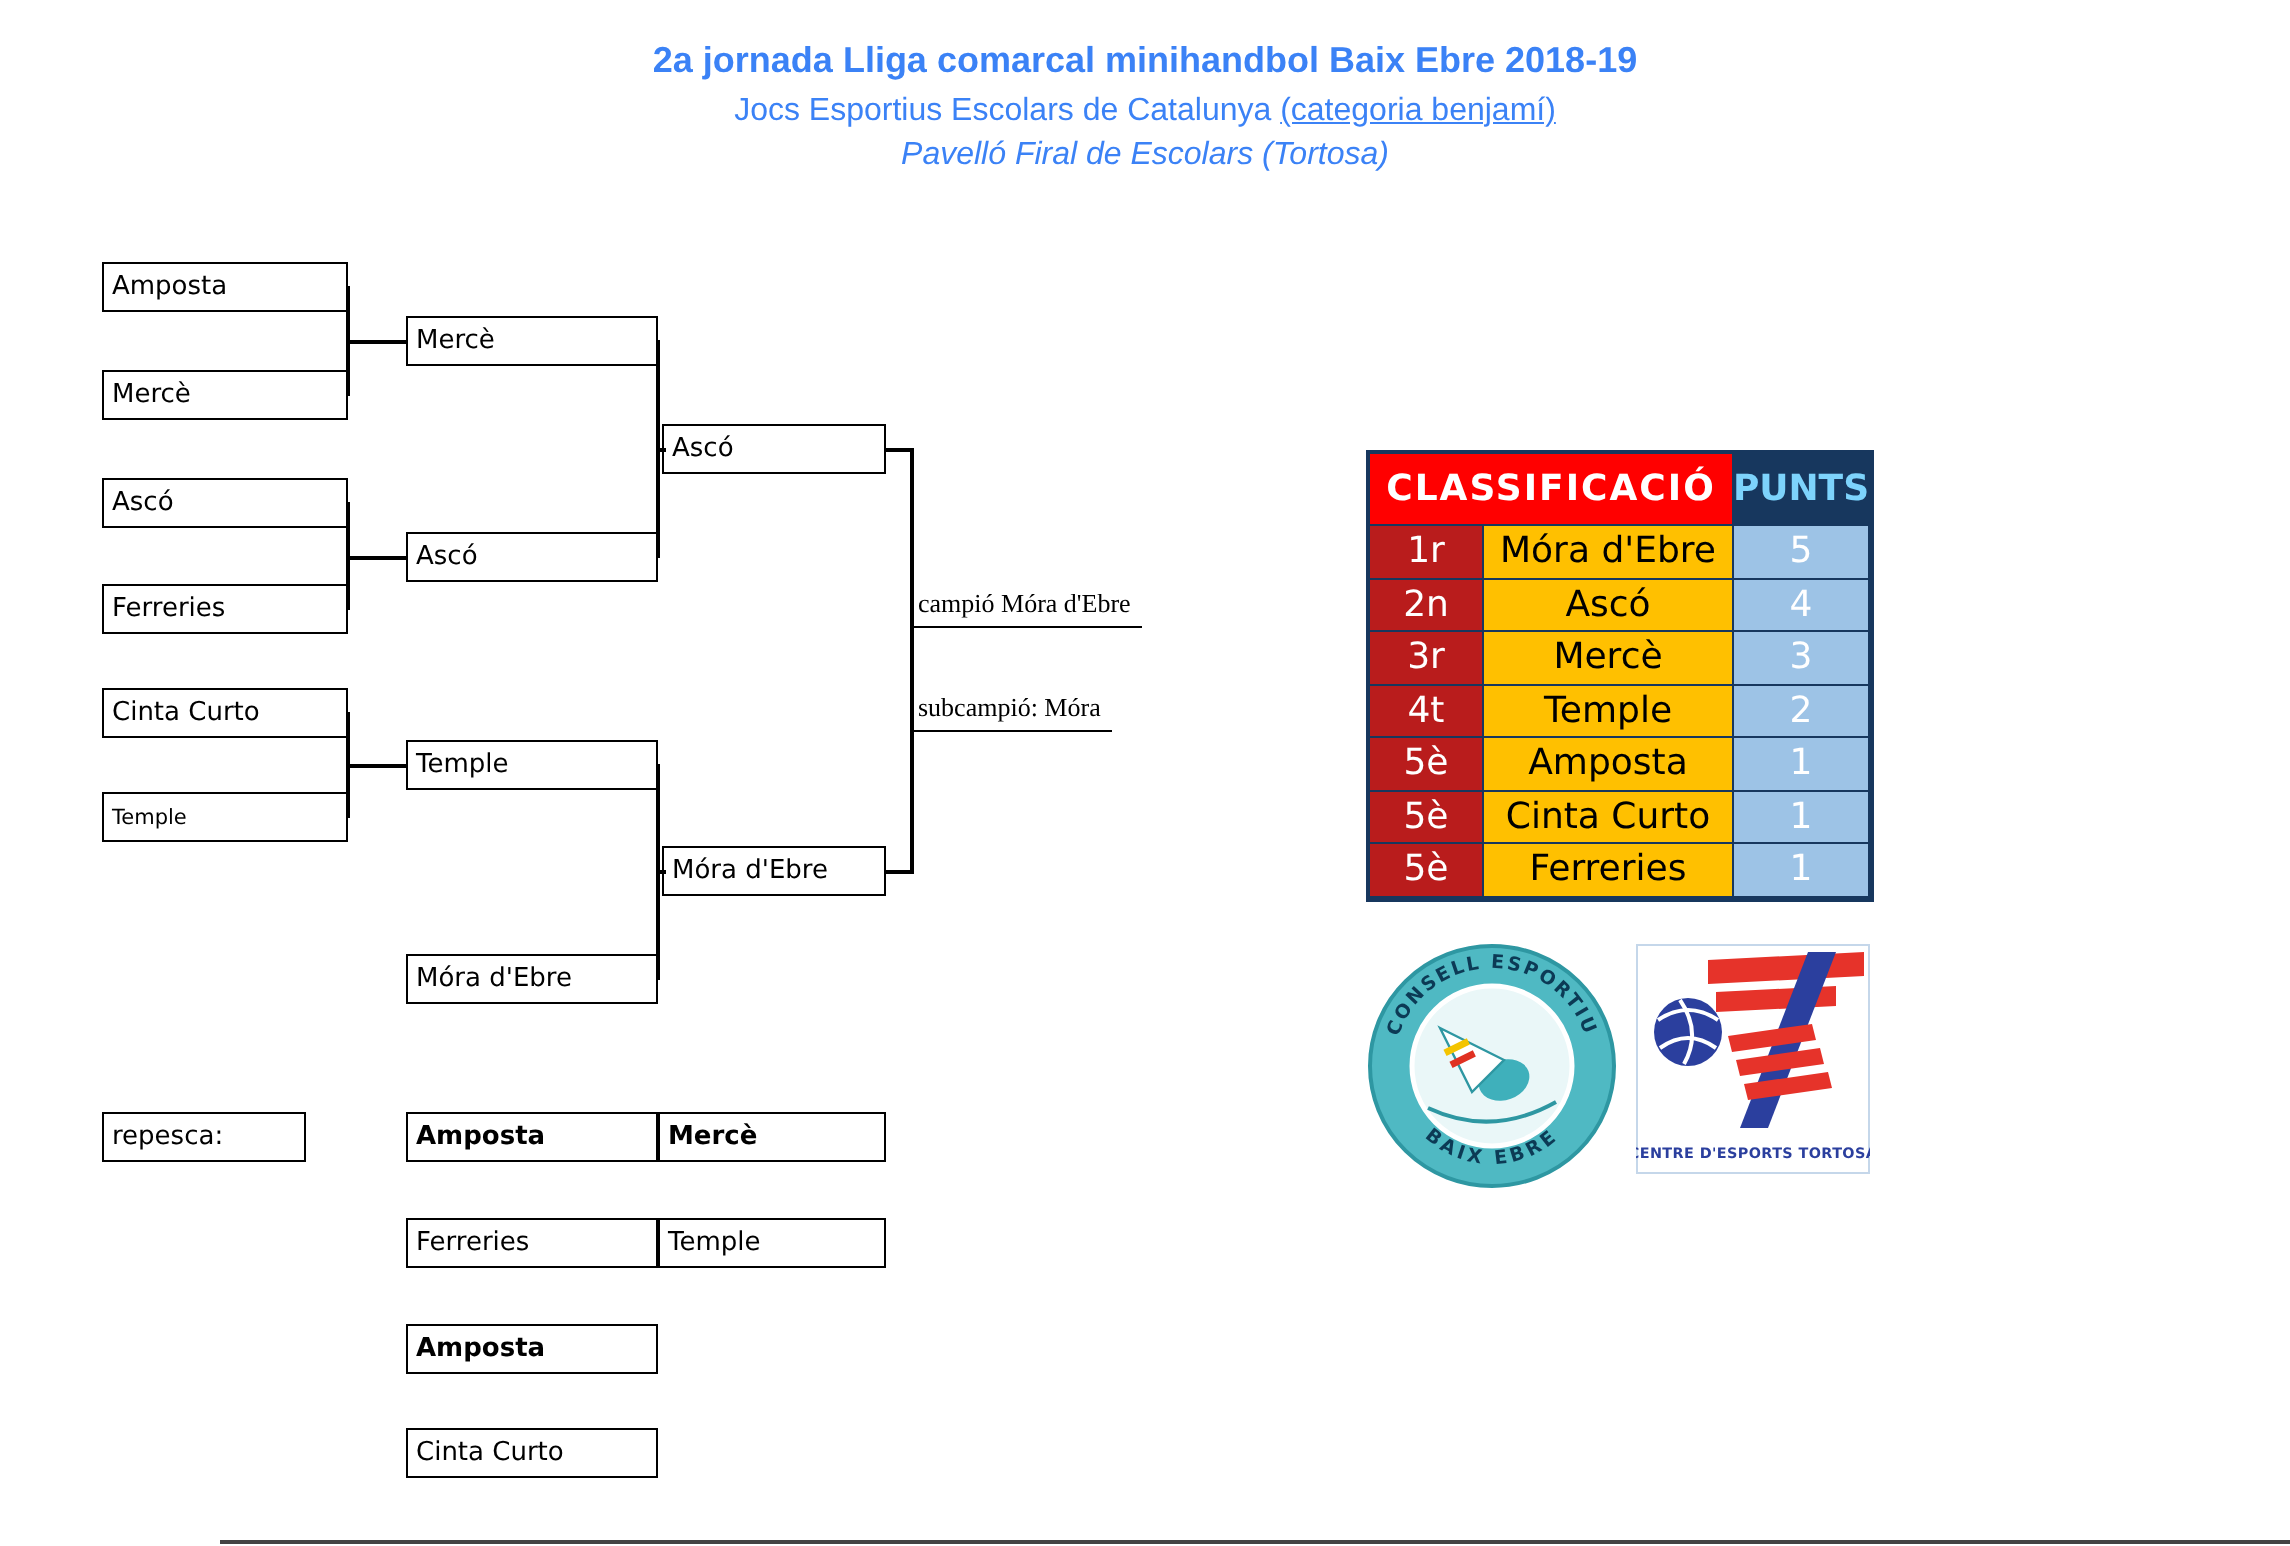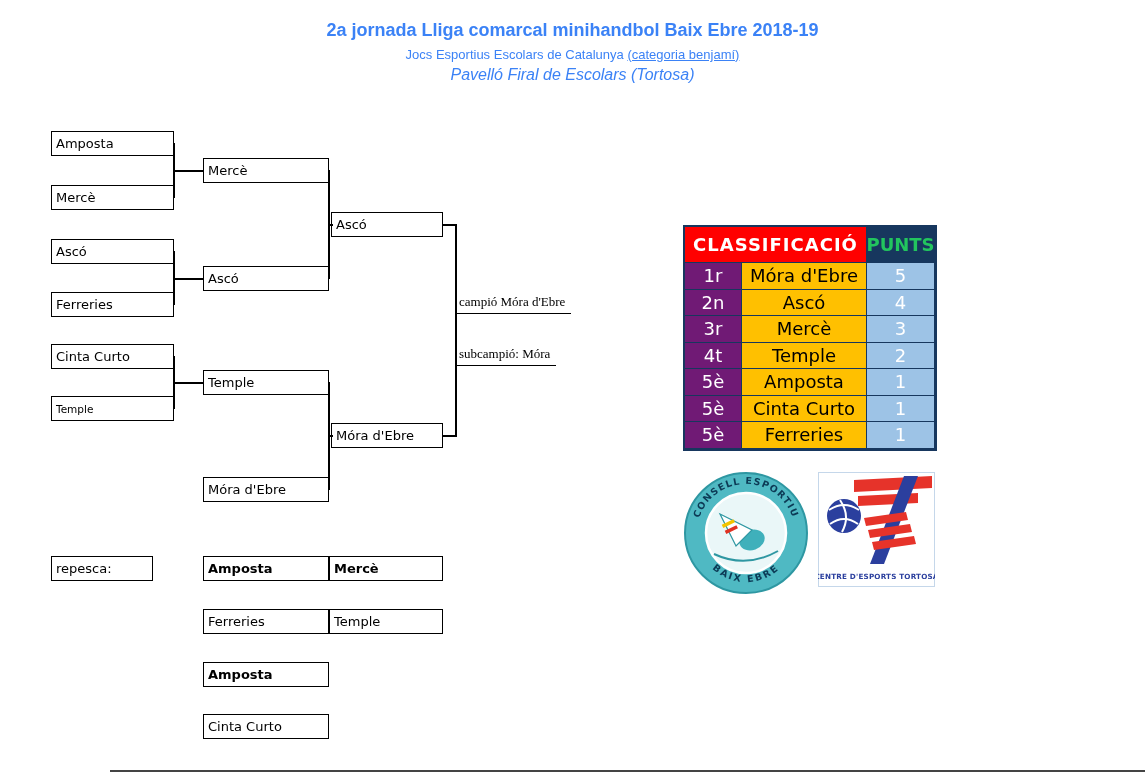--- a/index.html
+++ b/index.html
@@ -8,21 +8,21 @@
     position: relative;
     width: 1145px;
     height: 773px;
     background: #ffffff;
     font-family: "Liberation Sans", sans-serif;
     overflow: hidden;
   }
   
   .header { position: absolute; left: 0; top: 20px; width: 100%; text-align: center; color: #3b82f6; }
   .title { font-size: 18px; font-weight: bold; }
-  .subtitle { font-size: 13px; margin-top: 6px; text-align: center; }
+  .subtitle { font-size: 16px; margin-top: 6px; text-align: center; }
   .subtitle .ul { text-decoration: underline; }
   .venue { font-size: 16px; font-style: italic; margin-top: 4px; }
   
   .bbox {
     position: absolute;
     height: 25px;
     border: 1.5px solid #000;
     background: #fff;
     font-family: "DejaVu Sans", sans-serif;
     font-size: 13px;
@@ -62,22 +62,22 @@
     border-right: 1px solid #17375E;
     border-bottom: 1px solid #17375E;
     display: flex;
     align-items: center;
     justify-content: center;
     font-size: 18px;
     white-space: nowrap;
     overflow: hidden;
   }
   .cell-title { grid-column: 1 / 3; background: #FF0000; color: #fff; font-weight: bold; font-size: 14.5px; letter-spacing: 1px; }
-  .cell-punts { background: #17375E; color: #22c55e; font-weight: bold; font-size: 13px; }
-  .cell-rank  { background: #701a75; color: #fff; }
+  .cell-punts { background: #17375E; color: #7dd3fc; font-weight: bold; font-size: 13px; }
+  .cell-rank  { background: #b91c1c; color: #fff; }
   .cell-team  { background: #FFC000; color: #000; }
   .cell-pts   { background: #9DC3E6; color: #fff; }
   
   .logo { position: absolute; }
   .pageline { position: absolute; background: #444; }
 </style>
 </head>
 <body>
 
 <div class="page">

